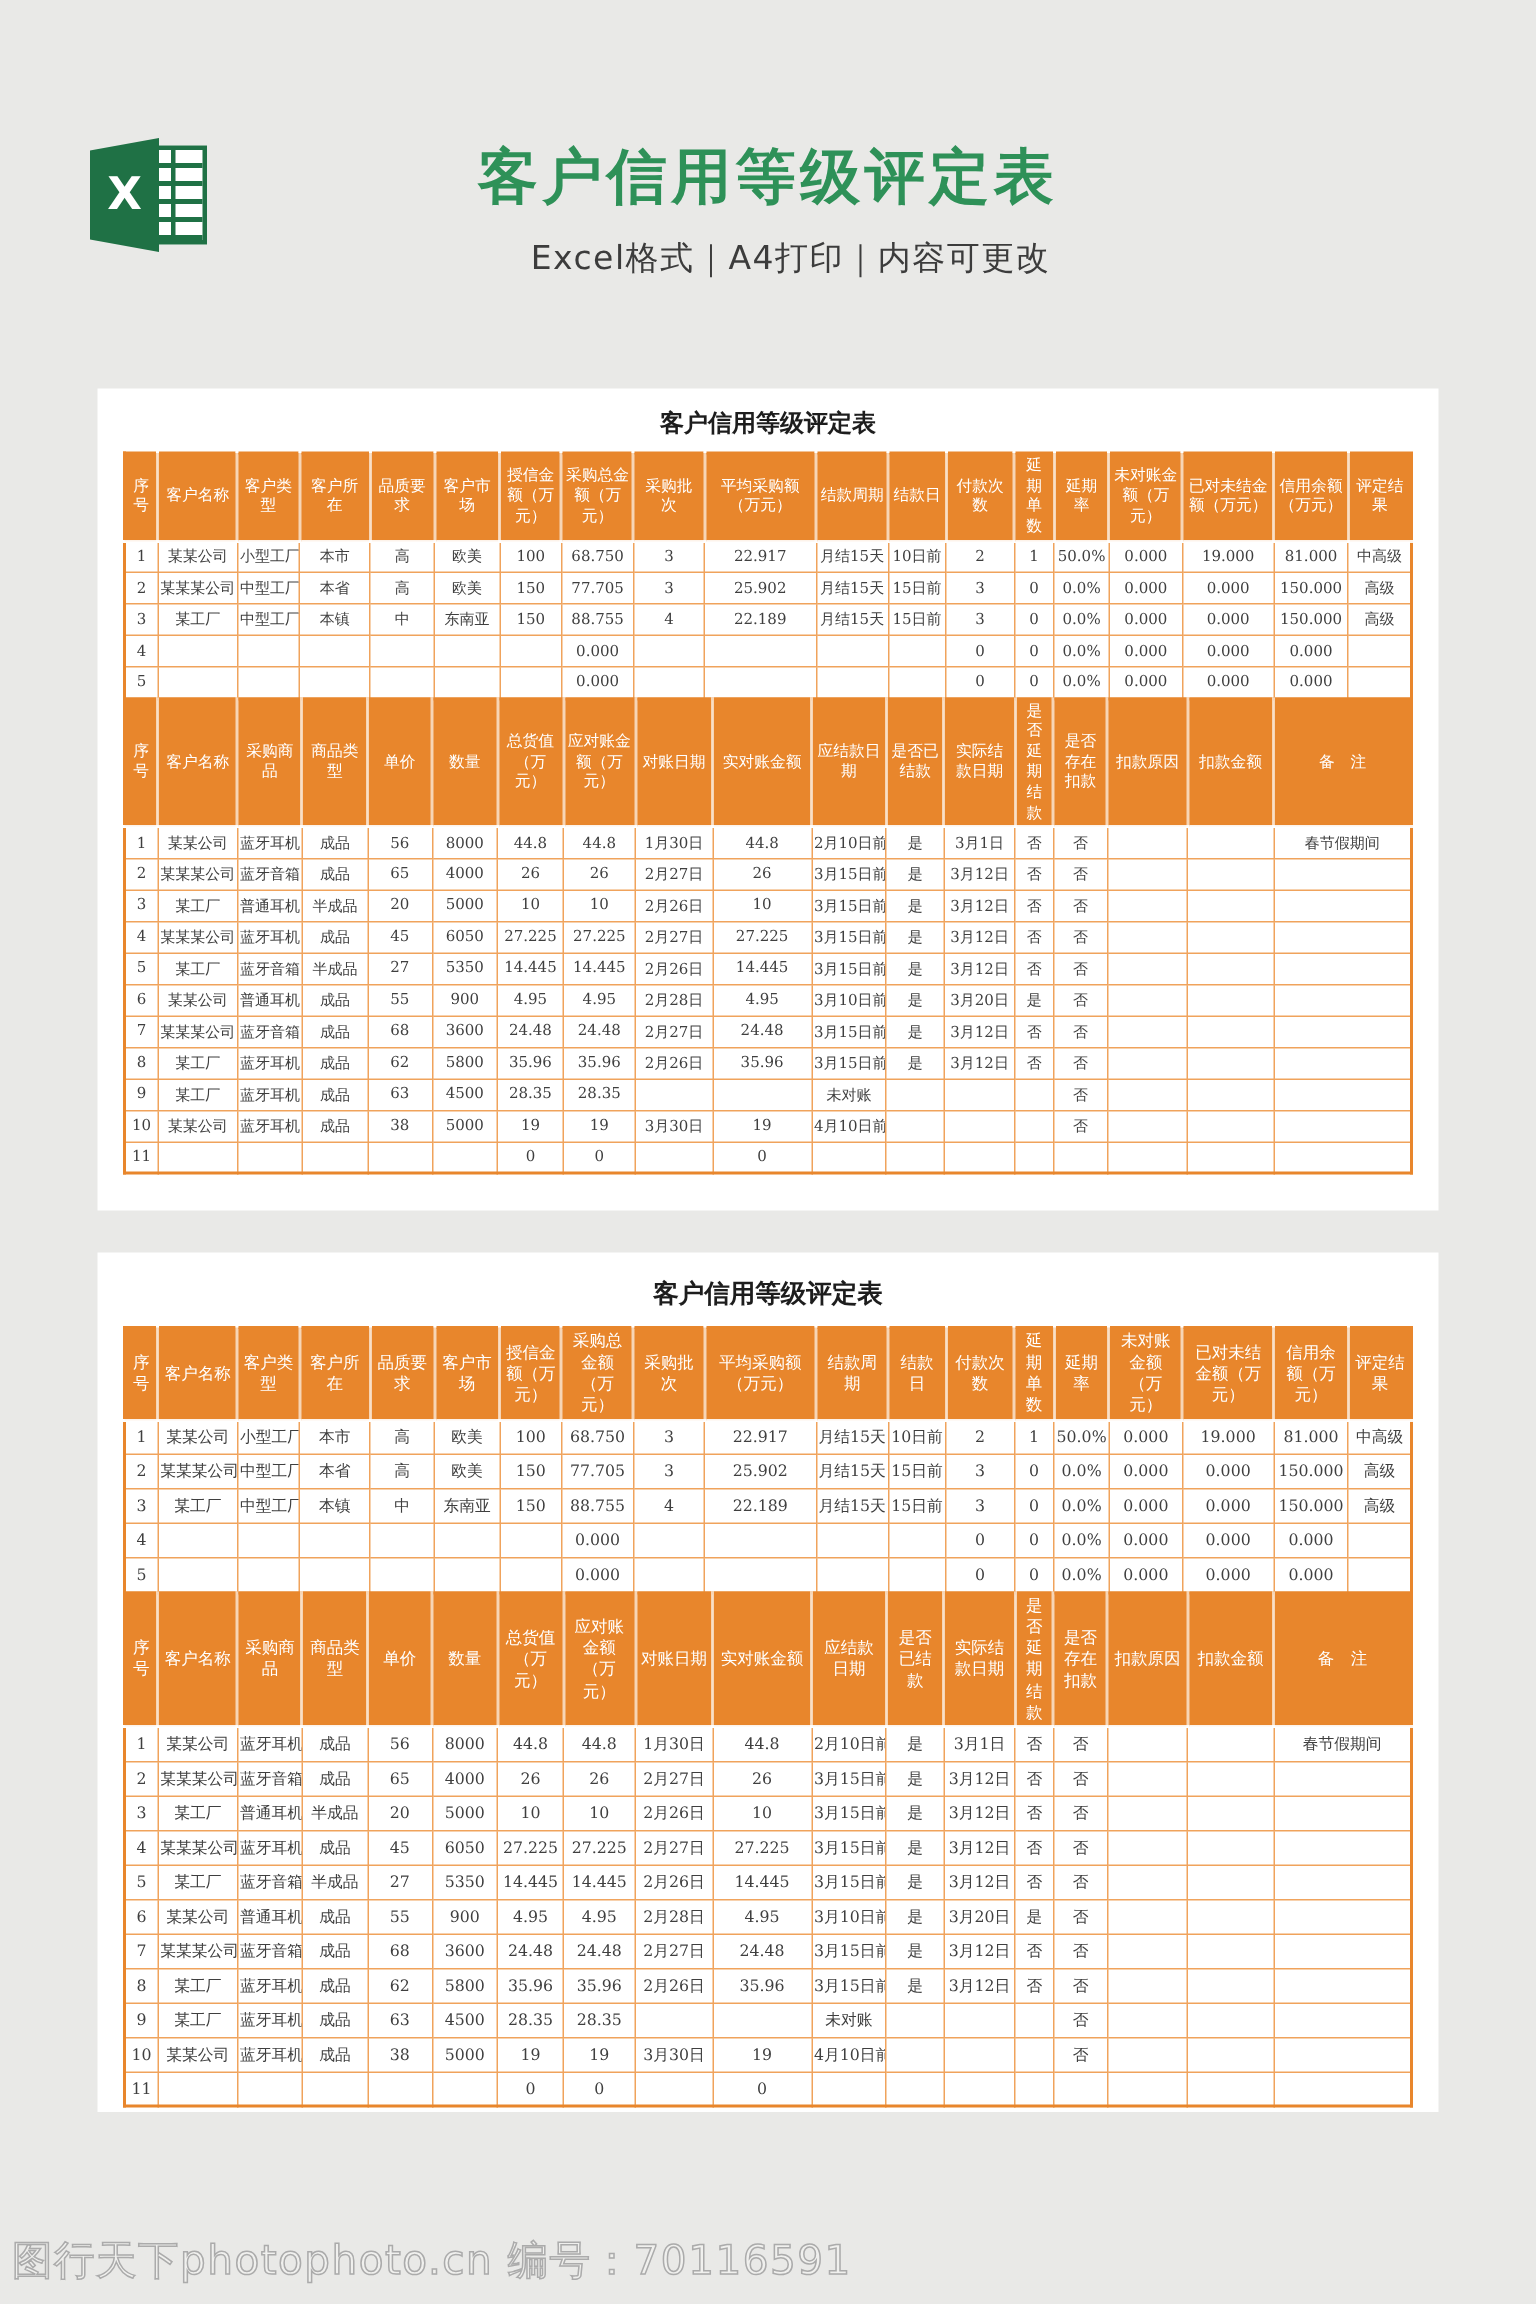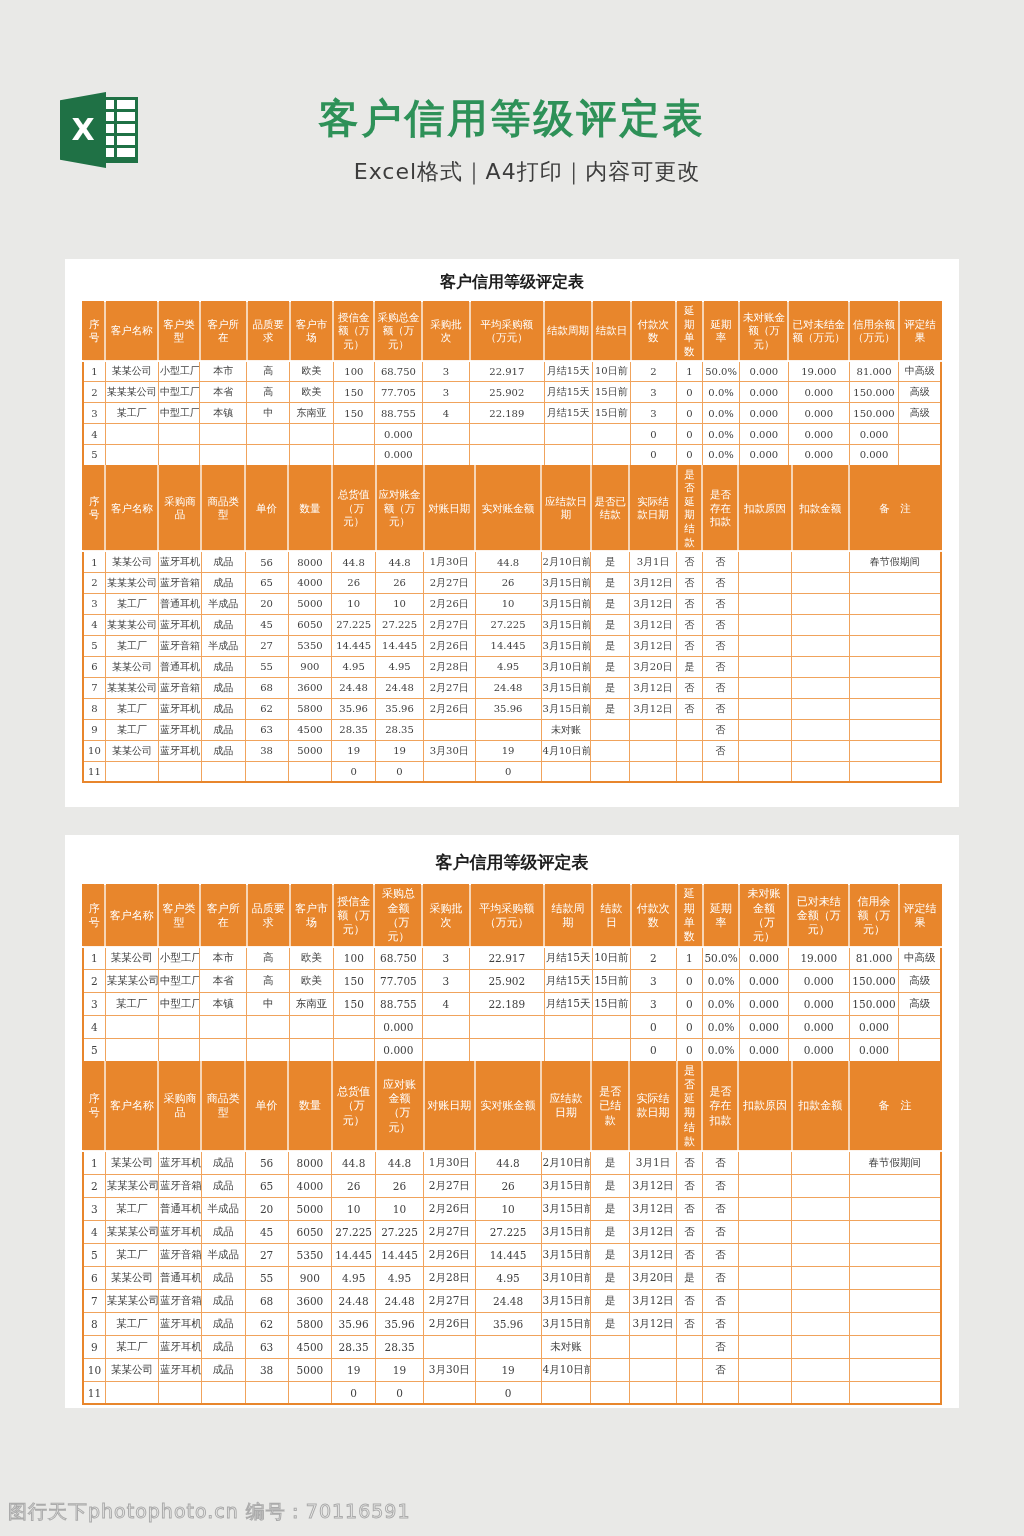--- a/index.html
+++ b/index.html
@@ -64,21 +64,21 @@
     border:1px solid #f0a35c;white-space:nowrap;overflow:hidden;
     padding:0 1px;box-sizing:border-box;background:#fff;
   }
   td.red{color:#fb2a2a;}
   .card.tall th{height:48px;font-size:11px;}
   .card.tall td{height:23px;font-size:10.5px;}
 
   
   .watermark{
     position:absolute;left:8px;bottom:11px;
-    font-size:19px;letter-spacing:1px;color:#f0f0ee;
+    font-size:27px;letter-spacing:1px;color:#f0f0ee;
     -webkit-text-stroke:1px #ababab;
   }
 </style>
 </head>
 <body>
 
 <div class="brand">
   <div class="sheet"></div>
   <div class="panel">
       <span>X</span>

